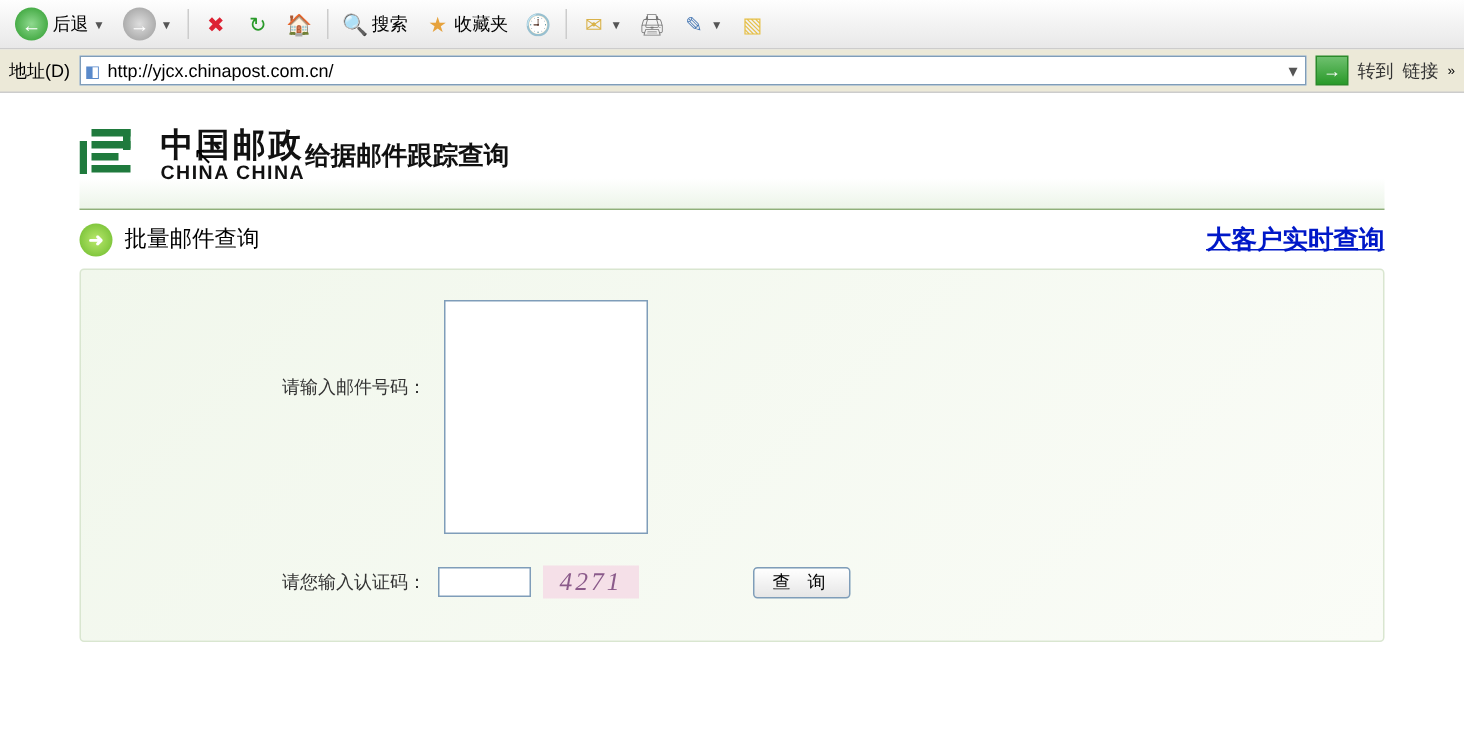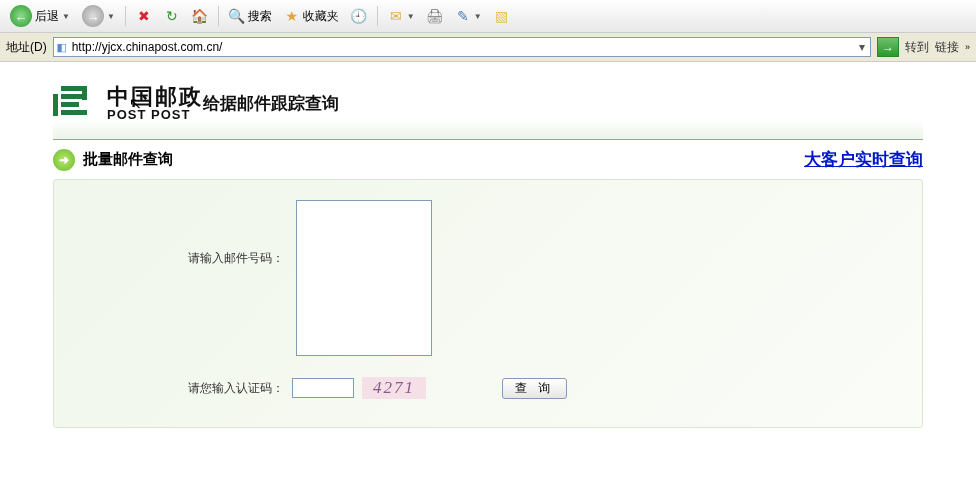--- a/index.html
+++ b/index.html
@@ -22,21 +22,21 @@
 .header{display:flex;align-items:center;gap:0;padding:10px 0 14px 0;border-bottom:1px solid #8fb07a;background:linear-gradient(180deg,#fff 70%,rgba(200,225,190,.35) 100%)}
 .cp-logo{display:flex;align-items:center;gap:8px}
 .cp-mark{color:#1f7a3d}
 .cp-text{line-height:1.05}
 .cp-cn{font-size:22px;font-weight:900;letter-spacing:2px;color:#111}
 .cp-en{font-size:13px;font-weight:bold;letter-spacing:1px;color:#111}
 .page-title{font-size:17px;font-weight:bold;color:#111}
 .sub-bar{display:flex;align-items:center;justify-content:space-between;padding:8px 0}
 .sub-left{display:flex;align-items:center;gap:8px}
 .arrow-ico{width:22px;height:22px;border-radius:50%;background:radial-gradient(#b9e86d,#6ab92a);display:flex;align-items:center;justify-content:center;color:#fff;font-weight:bold}
-.sub-title{font-size:15px;font-weight:bold}
+.sub-title{font-size:15px;font-weight:normal}
 .vip-link{color:#0018c8;font-size:17px;font-weight:bold;text-decoration:underline;cursor:pointer}
 .form-box{background:linear-gradient(135deg,#f1f7ec,#fafcf7);border:1px solid #d9e6d0;border-radius:3px;padding:20px 40px 28px 20px}
 .row1{display:flex;align-items:flex-start;gap:12px;margin-bottom:18px}
 .lbl-col{width:210px;text-align:right;margin-top:50px}
 .lbl-main{color:#333;margin-bottom:6px}
 .lbl-hint{color:#e23a0a}
 .ta-wrap{position:relative}
 textarea.mail-ta{width:130px;height:150px;border:1px solid #7f9db9;font-family:inherit;font-size:12px;resize:none;padding:2px}
 .row2{display:flex;align-items:center;gap:8px}
 .lbl2{width:210px;text-align:right;color:#333}
@@ -121,21 +121,21 @@
               <rect x="8" y="12" width="26" height="5"></rect>
               <rect x="0" y="12" width="5" height="22"></rect>
               <rect x="29" y="4" width="5" height="14"></rect>
               <rect x="8" y="20" width="18" height="5"></rect>
               <rect x="8" y="28" width="26" height="5"></rect>
             </g>
           </svg>
       </span>
       <span class="cp-text">
         <div class="cp-cn">中国邮政</div>
-        <div class="cp-en">POST POST</div>
+        <div class="cp-en">CHINA CHINA</div>
       </span>
     </div>
     <div class="page-title">给据邮件跟踪查询</div>
   </div>
 
   <div class="sub-bar">
     <div class="sub-left">
       <span class="arrow-ico">➜</span>
       <span class="sub-title">批量邮件查询</span>
     </div>

